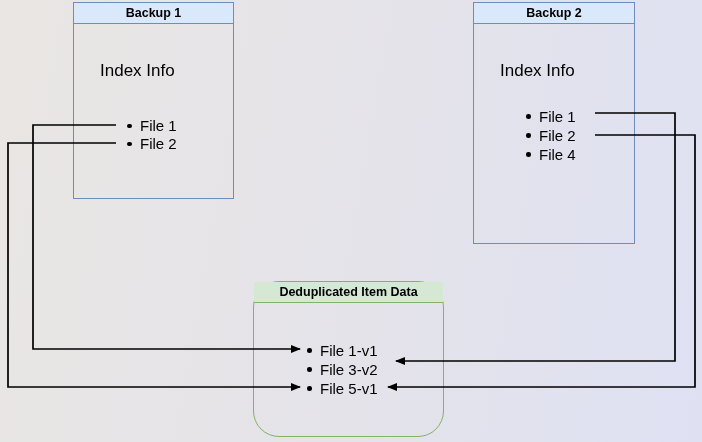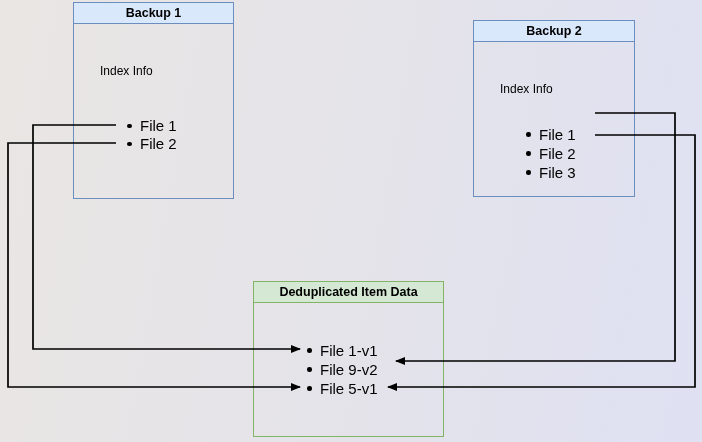--- a/index.html
+++ b/index.html
@@ -31,21 +31,21 @@
     font-size: 12.5px;
     box-sizing: border-box;
   }
   .blue  .box-header { background: #dae8fc; border-bottom: 1px solid #6c8ebf; }
   .green .box-header { background: #d5e8d4; border-bottom: 1px solid #82b366; }
 
   .box-label {
     position: absolute;
     left: 26px;
     top: 59px;
-    font-size: 12px;
+    font-size: 17px;
     line-height: 18px;
     white-space: nowrap;
   }
 
   ul.item-list {
     position: absolute;
     margin: 0;
     padding: 0;
     list-style: none;
     font-size: 15px;
@@ -61,22 +61,22 @@
     left: 0;
     top: 50%;
     margin-top: -2.25px;
     width: 4.5px;
     height: 4.5px;
     border-radius: 50%;
     background: #000000;
   }
 
   #backup1-box { left: 73px;  top: 2px;   width: 161px; height: 197px; padding-left: 9px; }
-  #backup2-box { left: 473px; top: 20px;   width: 162px; height: 177px; }
-  #dedup-box   { left: 253px; top: 281px; width: 191px; height: 156px; }
+  #backup2-box { left: 473px; top: 2px;   width: 162px; height: 242px; }
+  #dedup-box   { left: 253px; top: 281px; width: 191px; height: 156px; border-radius: 26px; }
 
   #backup1-list { left: 53px; top: 114px; }
   #backup1-list li { height: 18px; line-height: 18px; }
 
   #backup2-list { left: 52px; top: 104px; }
   #backup2-list li { height: 19px; line-height: 19px; }
 
   #dedup-list { left: 53px; top: 59px; text-align: center; }
   #dedup-list li { height: 19px; line-height: 19px; }
 
@@ -101,29 +101,29 @@
       <li>File 2</li>
     </ul>
   </div>
 
   <div class="box blue" id="backup2-box">
     <div class="box-header">Backup 2</div>
     <div class="box-label">Index Info</div>
     <ul class="item-list" id="backup2-list">
       <li>File 1</li>
       <li>File 2</li>
-      <li>File 3</li>
+      <li>File 4</li>
     </ul>
   </div>
 
   <div class="box green" id="dedup-box">
     <div class="box-header">Deduplicated Item Data</div>
     <ul class="item-list" id="dedup-list">
       <li>File 1-v1</li>
-      <li>File 9-v2</li>
+      <li>File 3-v2</li>
       <li>File 5-v1</li>
     </ul>
   </div>
 
   <svg class="connections" viewBox="0 0 702 442" xmlns="http://www.w3.org/2000/svg">
     <defs>
       <marker id="arrowhead" markerWidth="10" markerHeight="8" refX="9" refY="4" orient="auto" markerUnits="userSpaceOnUse">
         <path d="M0,0 L10,4 L0,8 Z" fill="#000000"></path>
       </marker>
     </defs>

